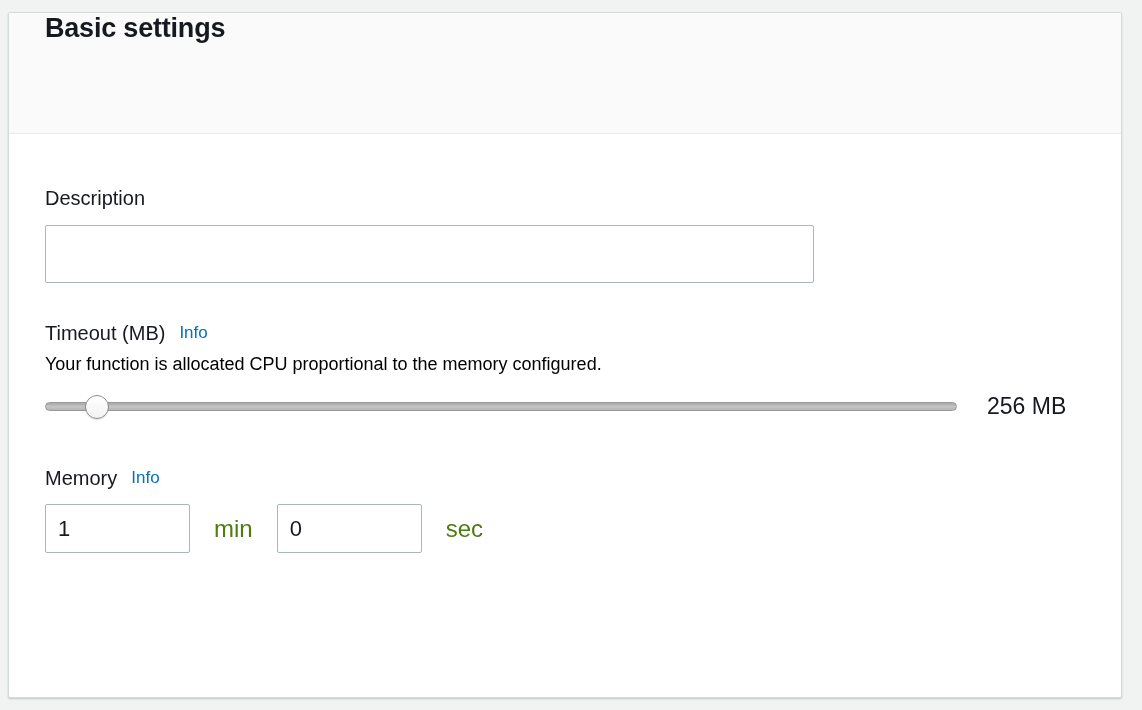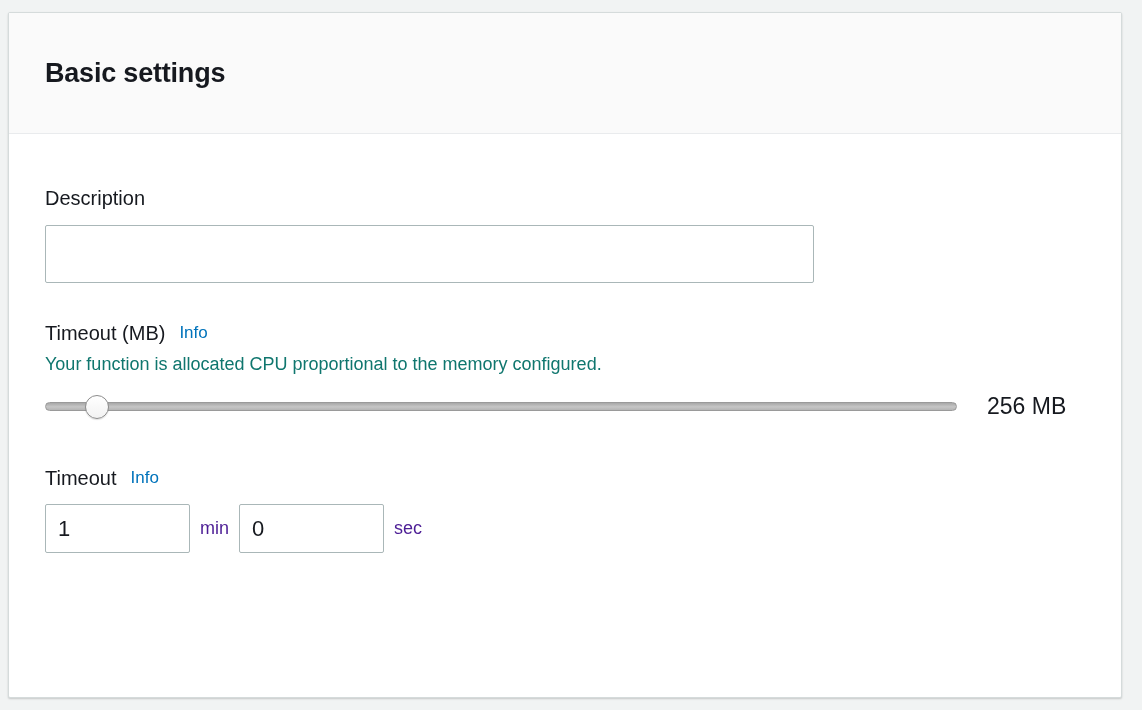--- a/index.html
+++ b/index.html
@@ -27,21 +27,20 @@
     border-radius: 2px;
     box-shadow: 0 1px 2px rgba(0,0,0,0.18);
   }
 
   .card-header {
     height: 121px;
     box-sizing: border-box;
     background: #fafafa;
     border-bottom: 1px solid #e9ebed;
     display: flex;
-    align-items: center;
     padding: 0 36px;
   }
   .card-title {
     font-size: 27px;
     font-weight: bold;
     color: #16191f;
     letter-spacing: -0.2px;
   }
 
   .card-body {
@@ -59,21 +58,21 @@
     font-size: 17px;
     font-weight: normal;
     color: #0073bb;
     margin-left: 14px;
     cursor: pointer;
     text-decoration: none;
   }
 
   .helper-text {
     font-size: 18px;
-    color: #0f766e;
+    color: #000000;
     line-height: 22px;
     margin-top: 8px;
   }
 
   .text-input {
     display: block;
     box-sizing: border-box;
     margin-top: 15px;
     width: 769px;
     height: 58px;
@@ -157,23 +156,23 @@
     border: 1px solid #aab7b8;
     border-radius: 2px;
     background: #ffffff;
     font-family: inherit;
     font-size: 22px;
     color: #16191f;
     padding: 0 12px;
     outline: none;
   }
   .unit-label {
-    font-size: 18px;
-    color: #4c1d95;
-    margin: 0 10px;
+    font-size: 24px;
+    color: #4d7c0f;
+    margin: 0 24px;
   }
 </style>
 </head>
 <body>
 
 <div class="card">
 
   <div class="card-header">
     <div class="card-title">Basic settings</div>
   </div>
@@ -194,21 +193,21 @@
       </div>
       <div class="helper-text">Your function is allocated CPU proportional to the memory configured.</div>
       <div class="slider-row">
         <input class="memory-slider" type="range" min="128" max="3008" step="64" value="256" style="">
         <span class="memory-value">256 MB</span>
       </div>
     </div>
 
     <div class="timeout-section">
       <div class="field-label">
-        <span>Timeout</span>
+        <span>Memory</span>
         <a class="info-link" href="#">Info</a>
       </div>
       <div class="timeout-row">
         <input class="num-input" type="text" value="1" style="">
         <span class="unit-label">min</span>
         <input class="num-input" type="text" value="0" style="">
         <span class="unit-label">sec</span>
       </div>
     </div>
 

